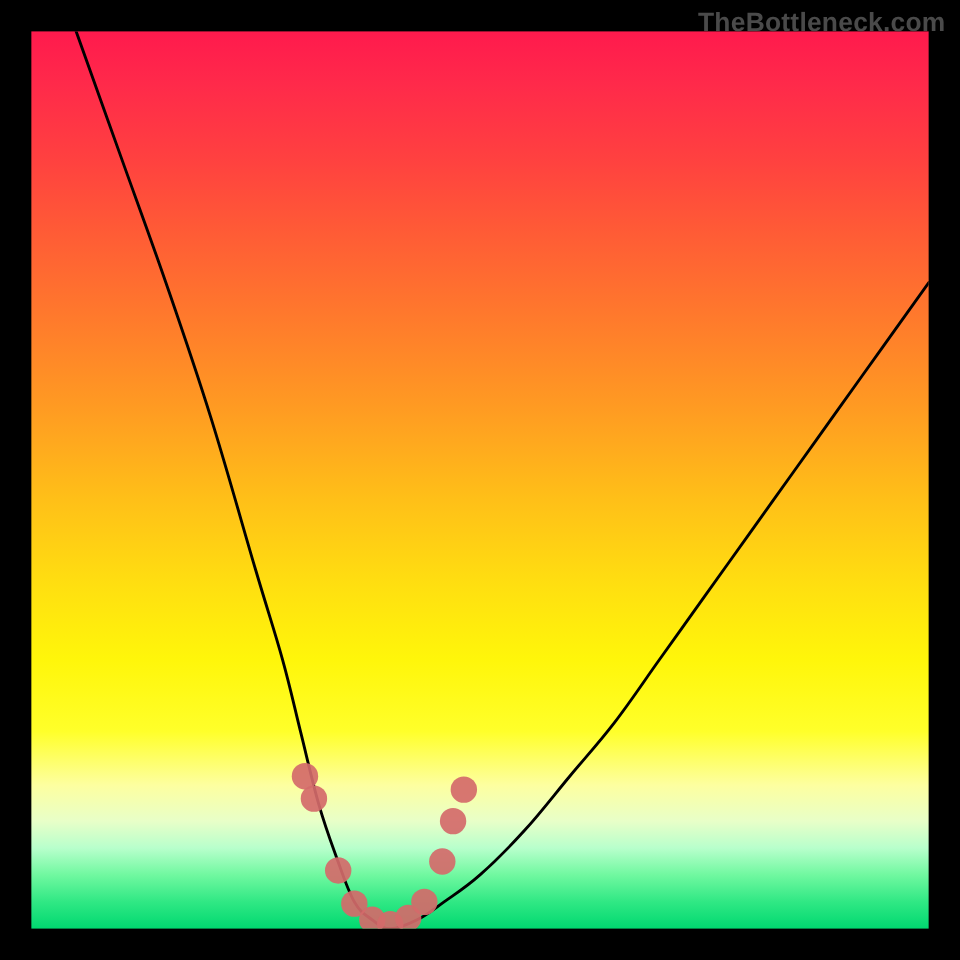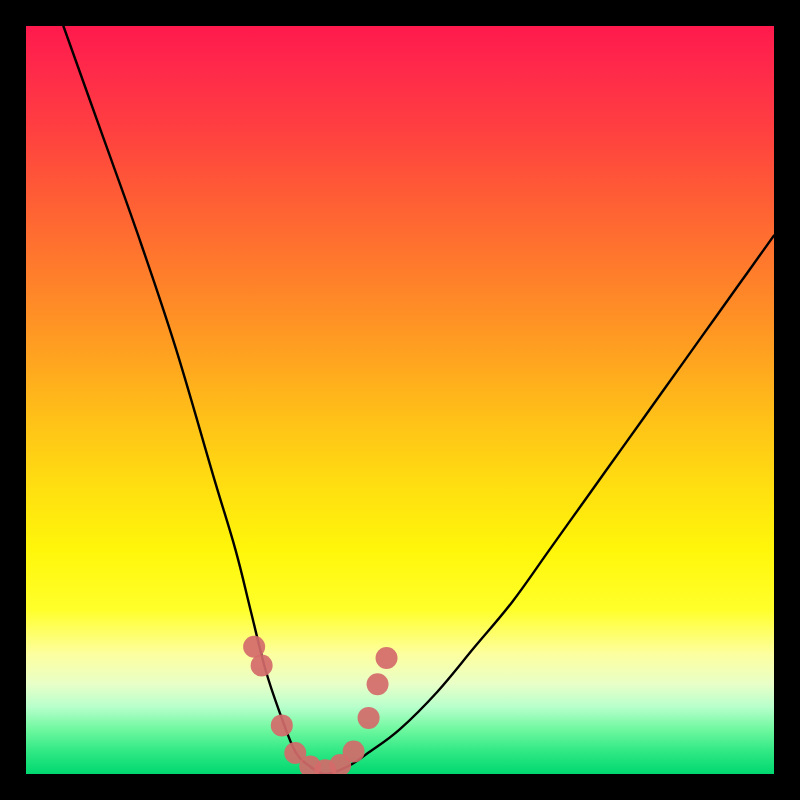--- a/index.html
+++ b/index.html
@@ -89,13 +89,14 @@
           <circle cx="284.24" cy="740.52" r="11" fill="#d46a6a" fill-opacity="0.92"></circle>
           <circle cx="299.2" cy="744.26" r="11" fill="#d46a6a" fill-opacity="0.92"></circle>
           <circle cx="314.15999999999997" cy="739.024" r="11" fill="#d46a6a" fill-opacity="0.92"></circle>
           <circle cx="327.62399999999997" cy="725.56" r="11" fill="#d46a6a" fill-opacity="0.92"></circle>
           <circle cx="342.58399999999995" cy="691.9" r="11" fill="#d46a6a" fill-opacity="0.92"></circle>
           <circle cx="351.56" cy="658.24" r="11" fill="#d46a6a" fill-opacity="0.92"></circle>
           <circle cx="360.536" cy="632.06" r="11" fill="#d46a6a" fill-opacity="0.92"></circle>
         </g>
     </svg>
   </div>
+  <div class="watermark">TheBottleneck.com</div>
 </div>
 
 </body></html>

